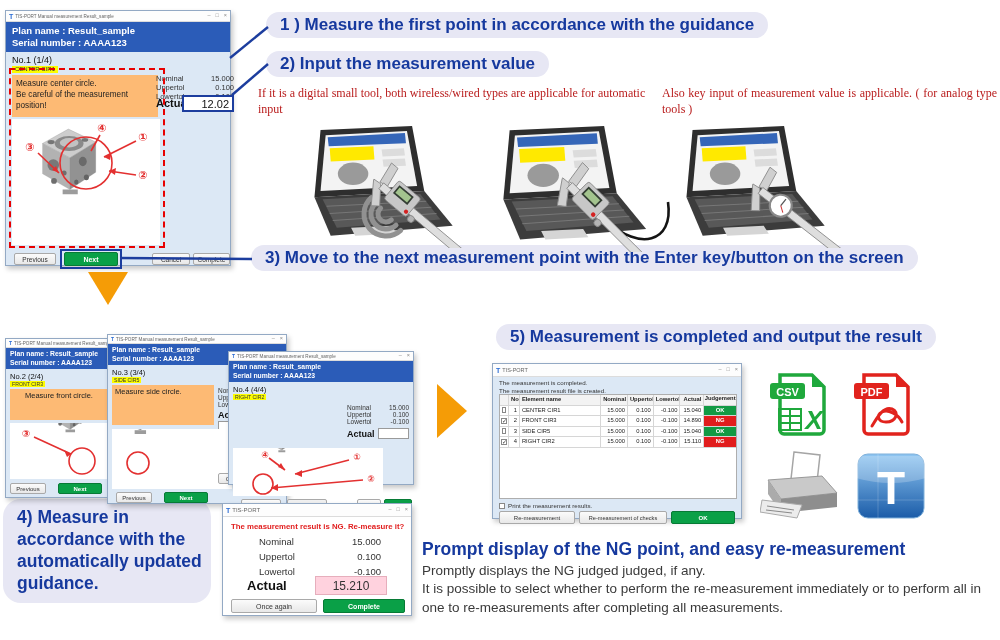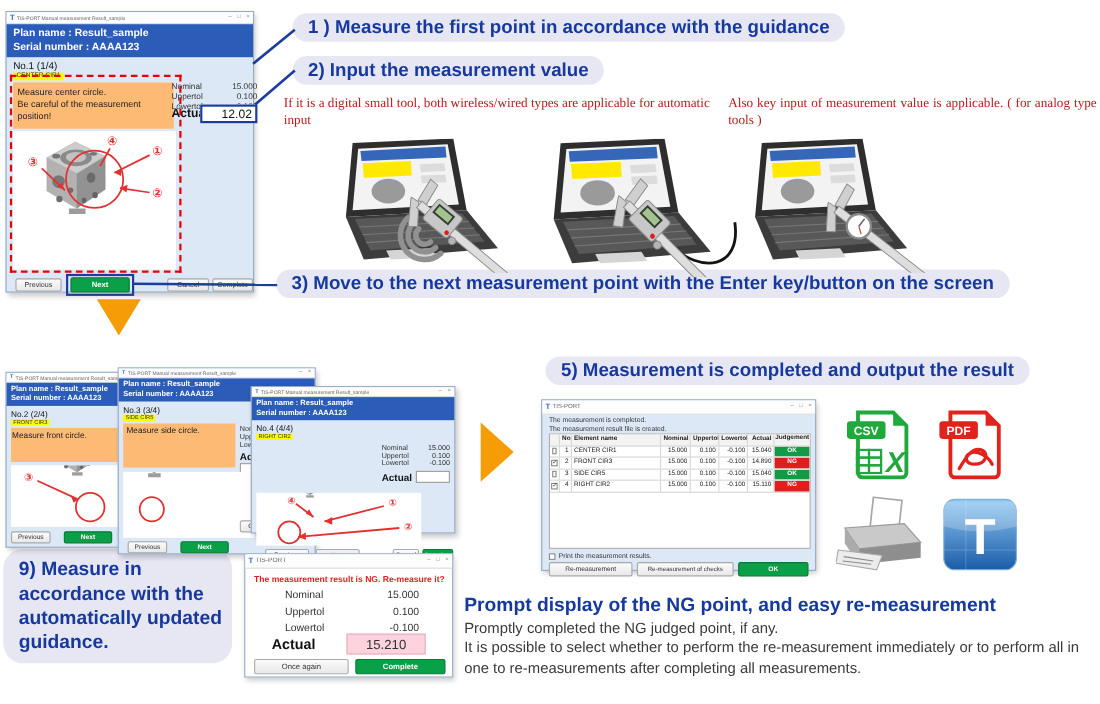--- a/index.html
+++ b/index.html
@@ -173,21 +173,21 @@
   <div class="btn" style="left:8px;top:242px;width:42px;height:12px;font-size:6.5px;line-height:11px;">Previous</div>
   <div class="next-outline" style="left:54px;top:238px;width:62px;height:20px;"></div>
   <div class="btn green" style="left:58px;top:241px;width:54px;height:14px;font-size:7px;line-height:13px;">Next</div>
   <div class="btn" style="left:146px;top:242px;width:38px;height:12px;font-size:6.5px;line-height:11px;">Cancel</div>
   <div class="btn" style="left:187px;top:242px;width:37px;height:12px;font-size:6.5px;line-height:11px;">Complete</div>
 </div>
 
 <div class="bubble" style="left:266px;top:12px;">1 ) Measure the first point in accordance with the guidance</div>
 <div class="bubble" style="left:266px;top:51px;">2) Input the measurement value</div>
 <div class="bubble" style="left:251px;top:245px;">3) Move to the next measurement point with the Enter key/button on the screen</div>
-<div class="bubble multi" style="left:3px;top:499px;width:208px;">9) Measure in accordance with the automatically updated guidance.</div>
+<div class="bubble multi" style="left:3px;top:499px;width:208px;">4) Measure in accordance with the automatically updated guidance.</div>
 <div class="bubble" style="left:496px;top:324px;">5) Measurement is completed and output the result</div>
 
 <div class="note" style="left:258px;top:85px;width:392px;">If it is a digital small tool, both wireless/wired types are applicable for automatic input</div>
 <div class="note" style="left:662px;top:85px;width:335px;text-align:justify;">Also key input of measurement value is applicable. ( for analog type tools )</div>
 
 <svg class="abs" style="left:276px;top:126px;" width="205" height="122" viewBox="0 0 205 122">
   <use href="#laptop"></use>
   <g transform="translate(110,88) rotate(-42)" stroke="#919191" stroke-width="5" fill="none" stroke-linecap="round">
     <path d="M0,-8 A8,8 0 0 0 0,8"></path>
     <path d="M0,-15 A15,15 0 0 0 0,15"></path>
@@ -220,21 +220,21 @@
     <span class="ttext">TIS-PORT Manual measurement Result_sample</span>
     <span class="wc">–</span>
     <span class="wc">×</span>
   </div>
   <div class="bluehead" style="font-size:6.8px;padding:2px 4px;line-height:1.3;height:21px;">
     <div>Plan name : Result_sample</div>
     <div>Serial number : AAAA123</div>
   </div>
   <div class="stepno abs" style="left:4px;top:33px;font-size:7.5px;">No.2 (2/4)</div>
   <div class="tag abs" style="left:4px;top:42px;font-size:5.2px;padding:0 2px;">FRONT CIR3</div>
-  <div class="ybox" style="left:4px;top:50px;width:120px;height:31px;font-size:7.5px;padding:2px 1px;">Measure front circle.</div>
+  <div class="ybox" style="left:4px;top:50px;width:120px;height:31px;font-size:7.5px;padding:2px 15px;">Measure front circle.</div>
   <div class="photo" style="left:4px;top:84px;width:158px;height:56px;">
     <svg width="158" height="56" viewBox="0 0 158 56">
       <use href="#part" transform="translate(-8,-38) scale(0.85)"></use>
       <circle class="redline" cx="72" cy="38" r="13"></circle>
       <line class="redline" x1="24" y1="14" x2="61" y2="31"></line>
         <polygon points="61,31 54,27 57,34" fill="#e33030"></polygon>
       <text class="rednum" x="16" y="14" style="font-size:10px">③</text>
     </svg>
   </div>
   <div class="btn" style="left:4px;top:144px;width:36px;height:11px;font-size:6px;line-height:10px;">Previous</div>
@@ -480,20 +480,20 @@
 </svg>
 <svg class="abs" style="left:856px;top:452px;" width="70" height="68" viewBox="0 0 70 68">
   <rect x="2" y="2" width="66" height="64" rx="10" fill="url(#tg)" stroke="#7fb0da"></rect>
   <line x1="22" y1="2" x2="22" y2="66" stroke="#ffffff" stroke-opacity="0.18"></line>
   <line x1="2" y1="48" x2="68" y2="48" stroke="#ffffff" stroke-opacity="0.18"></line>
   <path d="M6,4 h58 a6,6 0 0 1 6,6 v16 q-35,10 -70,0 v-16 a6,6 0 0 1 6,-6" fill="#fff" opacity="0.22"></path>
   <text x="35" y="52" font-size="46" font-weight="bold" fill="#fff" text-anchor="middle">T</text>
 </svg>
 
 <div class="sum-head" style="left:422px;top:539px;">Prompt display of the NG point, and easy re-measurement</div>
-<div class="sum-body" style="left:422px;top:562px;width:578px;">Promptly completed the NG judged point, if any.</div>
+<div class="sum-body" style="left:422px;top:562px;width:578px;">Promptly displays the NG judged judged, if any.</div>
 <div class="sum-body" style="left:422px;top:580px;width:578px;">It is possible to select whether to perform the re-measurement immediately or to perform all in one to re-measurements after completing all measurements.</div>
 
 <svg class="conn" width="1000" height="640" viewBox="0 0 1000 640">
   <line x1="230" y1="58" x2="268" y2="27" stroke="#1c3d9e" stroke-width="2.4"></line>
   <line x1="232" y1="95" x2="268" y2="64" stroke="#1c3d9e" stroke-width="2.4"></line>
   <line x1="120" y1="258" x2="252" y2="259" stroke="#1c3d9e" stroke-width="2.4"></line>
 </svg>
 
 </body></html>

